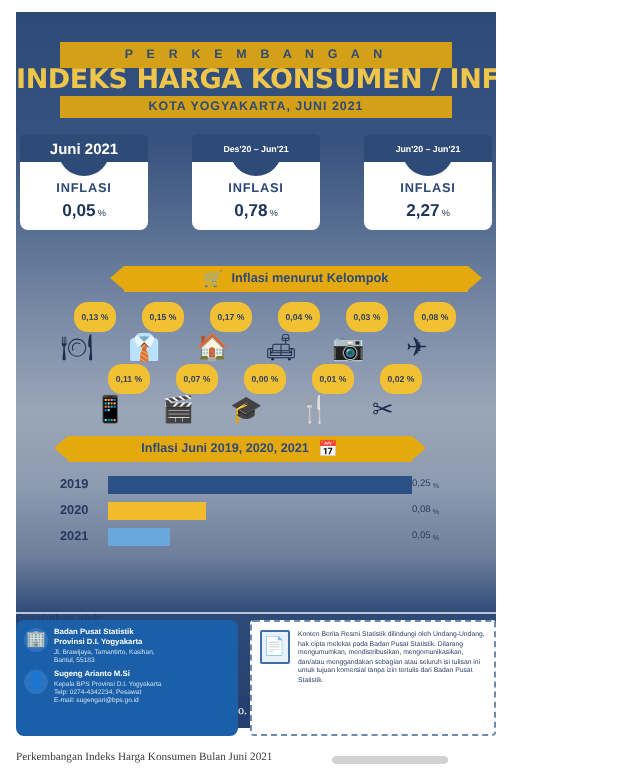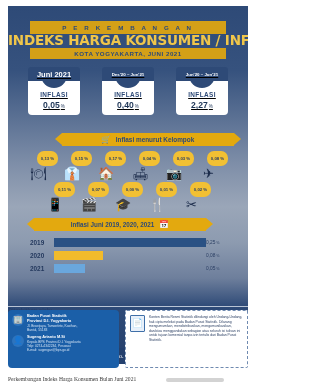--- a/index.html
+++ b/index.html
@@ -38,21 +38,21 @@
     position:absolute;left:0;right:0;top:26px;text-align:center;
     font-size:13.5px;font-weight:bold;color:#f0c64a;letter-spacing:-.2px;
     white-space:nowrap;font-family:"DejaVu Sans", sans-serif;
   }
 
   
   .cards{
     position:absolute;left:0;right:0;top:61px;
     display:flex;justify-content:center;gap:22px;
   }
-  .card{width:52px;text-decoration:underline;}
+  .card{width:64px;}
   .card-top{
     height:14px;background:#2e4a77;
     border-top-left-radius:3px;border-top-right-radius:3px;
     display:flex;align-items:center;justify-content:center;
     color:#ffffff;font-weight:bold;white-space:nowrap;
   }
   .card-top.big{font-size:7.5px;}
   .card-top.small{font-size:4.4px;}
   .card-body{
     position:relative;height:34px;background:#ffffff;
@@ -204,21 +204,21 @@
           </div>
         </div>
       </div>
 
       <div class="card">
         <div class="card-top small">Des'20 – Jun'21</div>
         <div class="card-body">
           <div class="card-notch"></div>
           <div class="card-lbl">INFLASI</div>
           <div class="card-val">
-            <span>0,40</span><span class="pc">%</span>
+            <span>0,78</span><span class="pc">%</span>
           </div>
         </div>
       </div>
 
       <div class="card">
         <div class="card-top small">Jun'20 – Jun'21</div>
         <div class="card-body">
           <div class="card-notch"></div>
           <div class="card-lbl">INFLASI</div>
           <div class="card-val">

